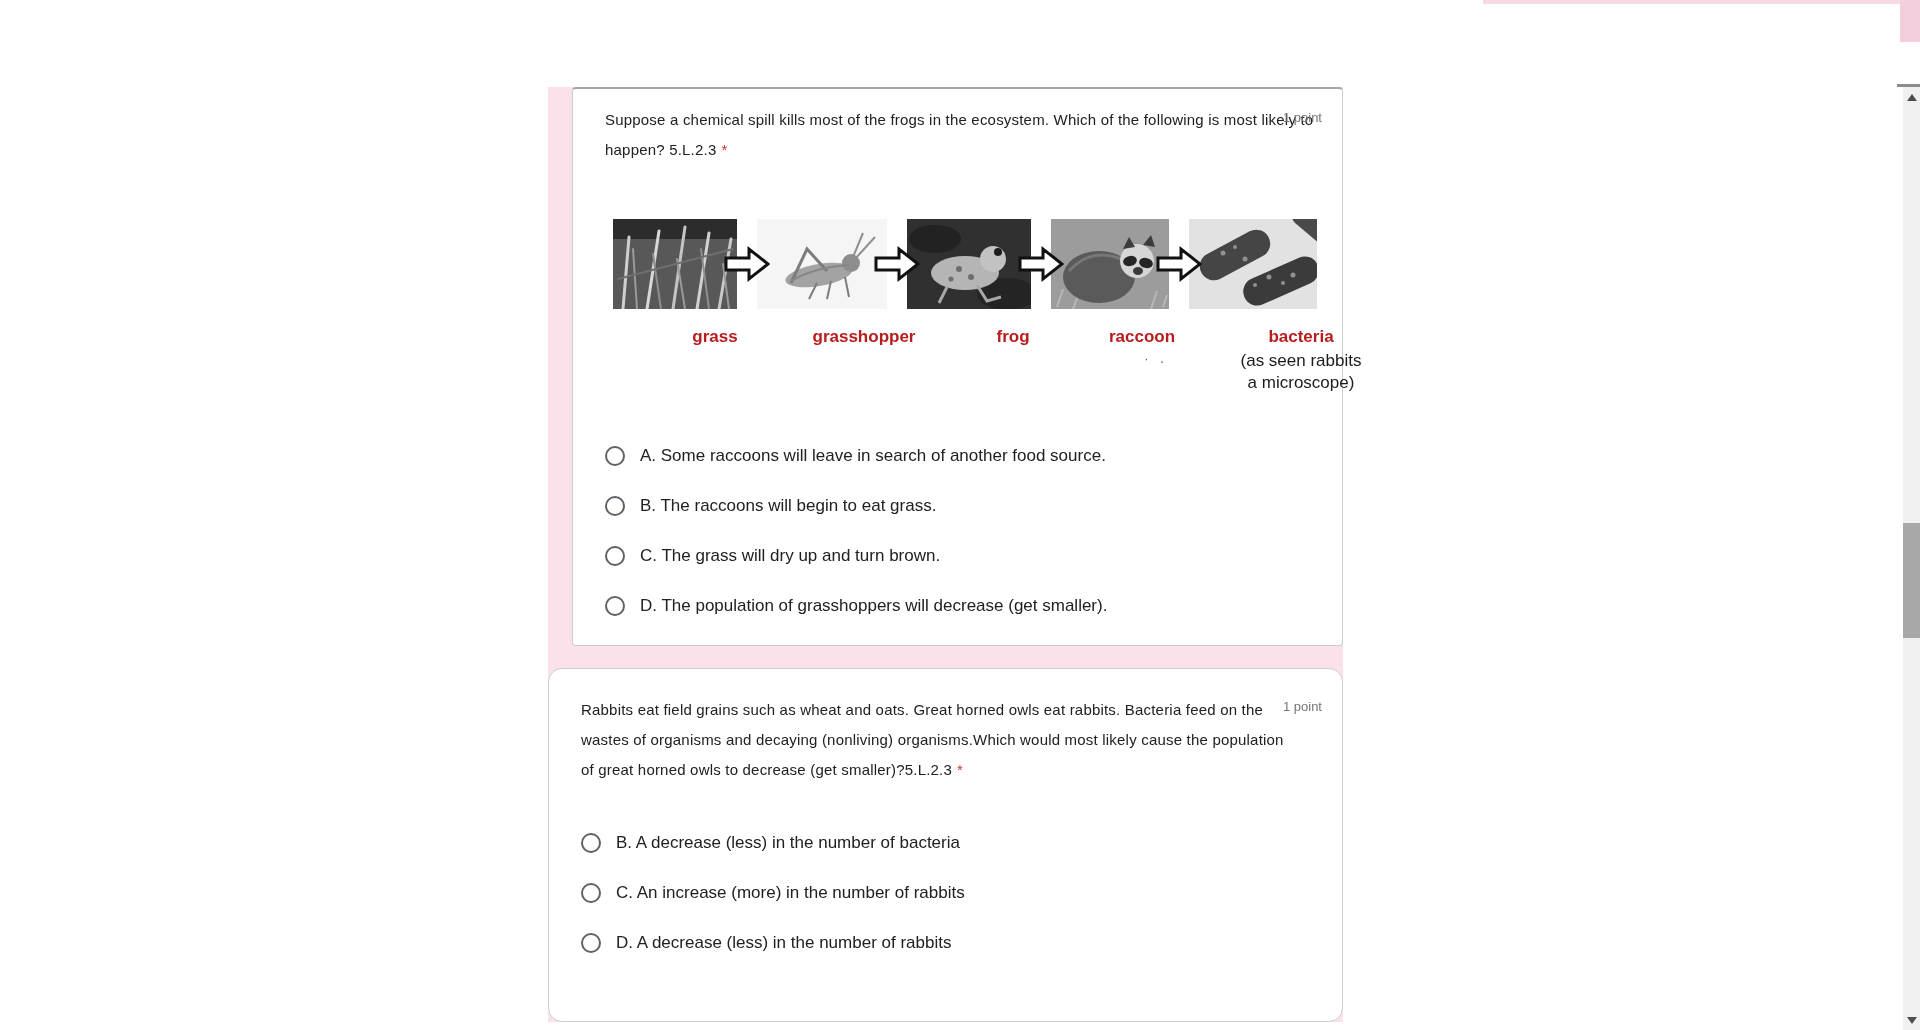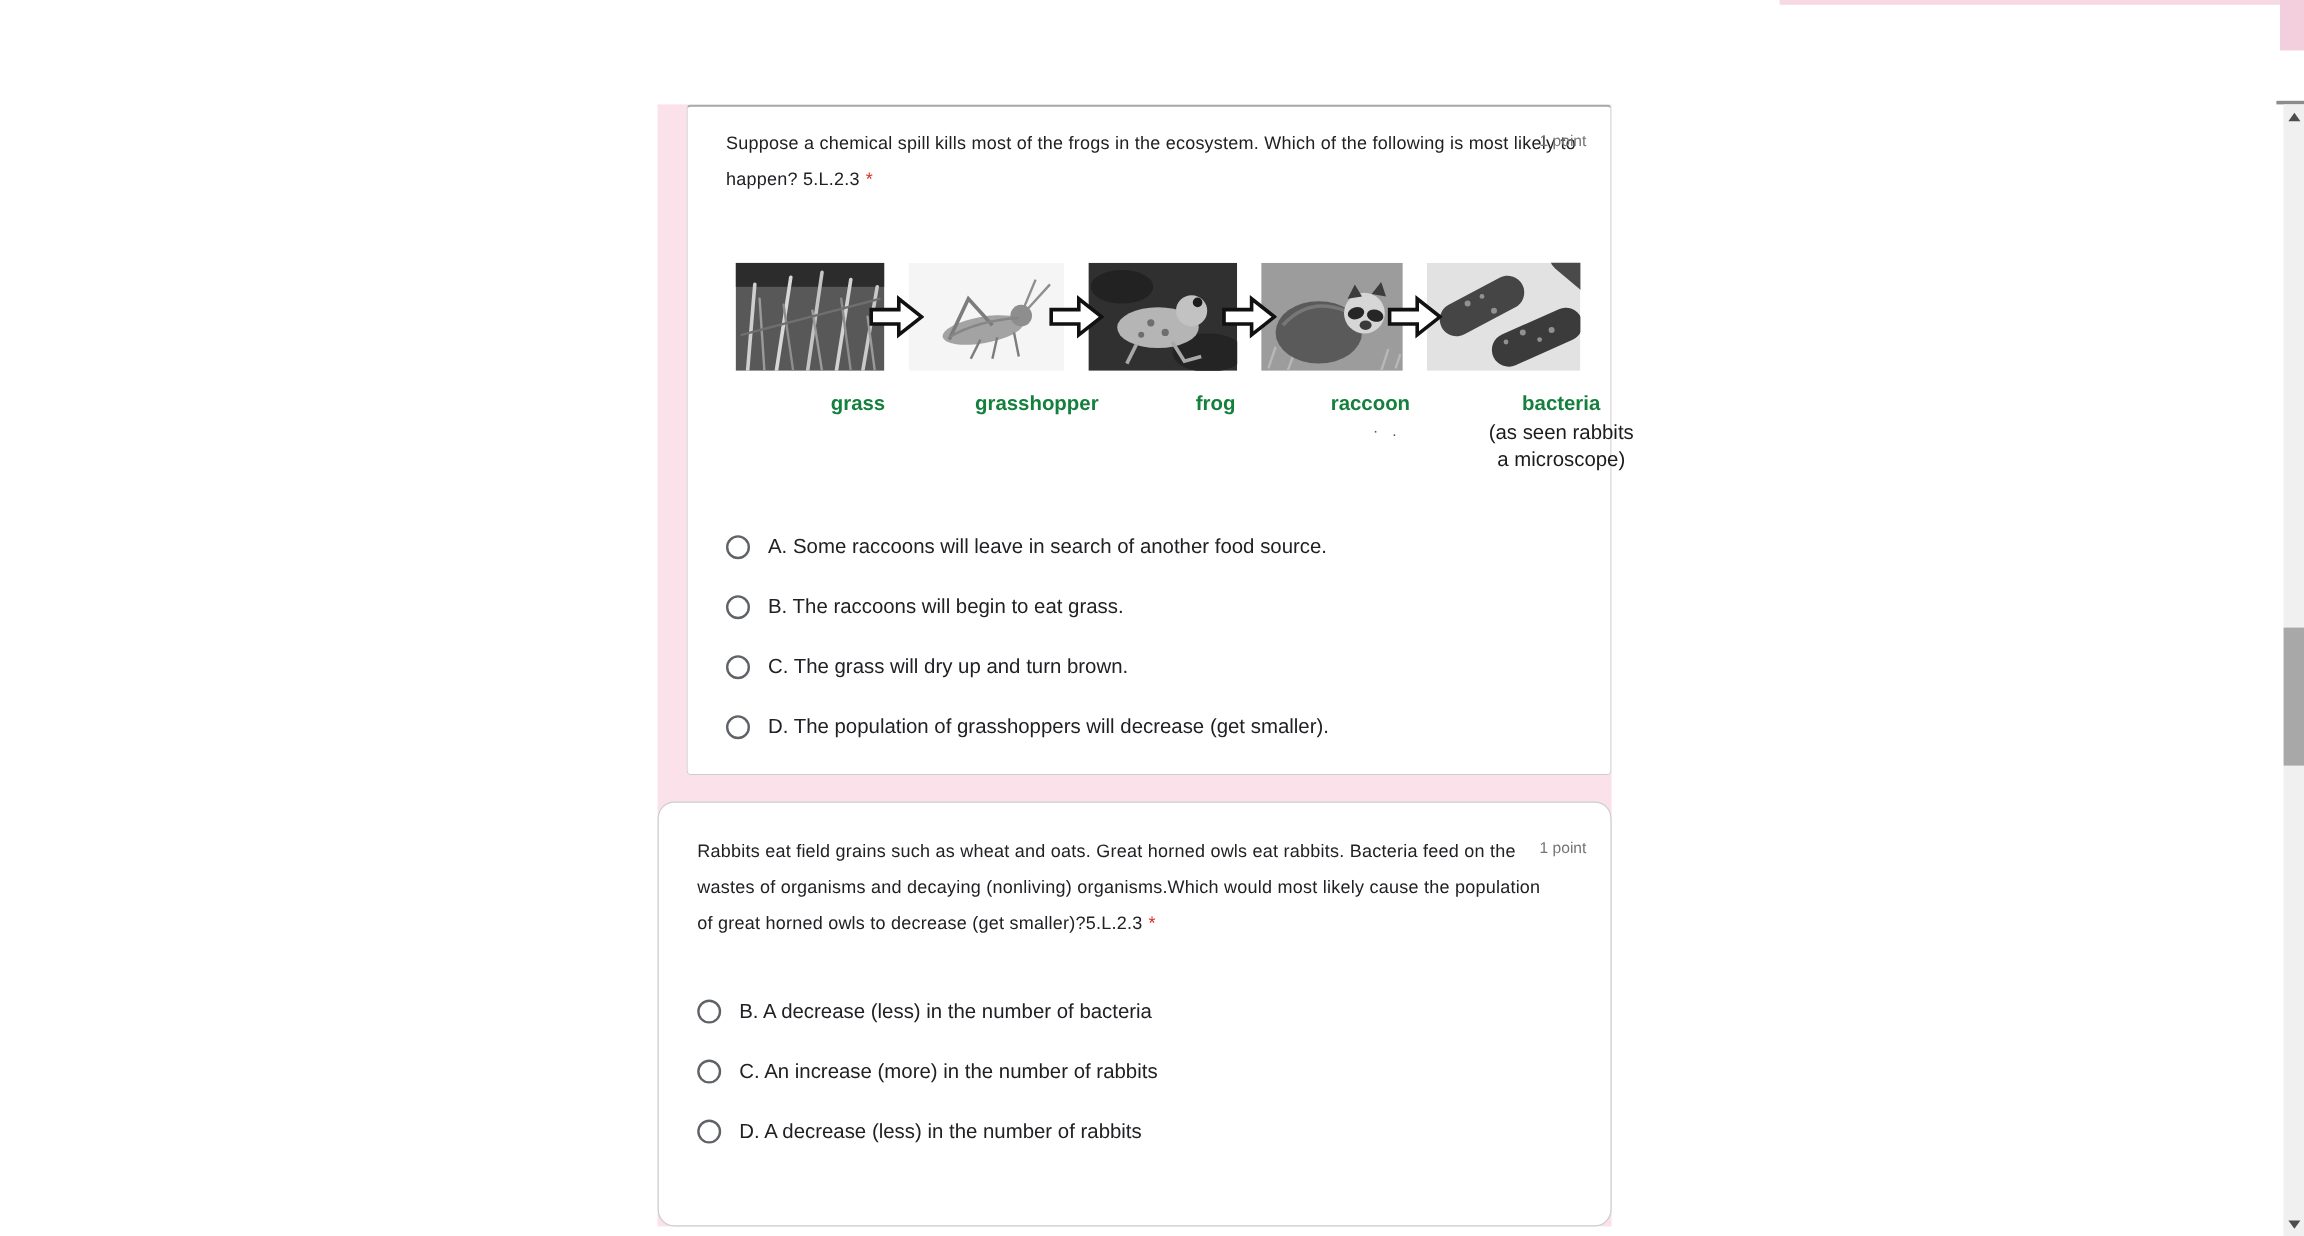--- a/index.html
+++ b/index.html
@@ -31,21 +31,21 @@
   .card2 .q-title{top:26px;}
   .req{color:#d93025;margin-left:5px;}
   .points{position:absolute;right:20px;font-size:13px;color:#757575;white-space:nowrap;}
   .card1 .points{top:21px;}
   .card2 .points{top:30px;}
   
   .chain{position:absolute;left:40px;top:130px;display:flex;align-items:center;}
   .tile{flex:0 0 auto;height:90px;display:block;}
   .chain-arrow{flex:0 0 auto;margin:0 -13px;position:relative;z-index:2;display:block;}
   .chain-labels{position:absolute;left:40px;top:238px;width:752px;height:160px;}
-  .chain-label{position:absolute;transform:translateX(-50%);font-weight:bold;font-size:17px;color:#15803d;white-space:nowrap;}
+  .chain-label{position:absolute;transform:translateX(-50%);font-weight:bold;font-size:17px;color:#b91c1c;white-space:nowrap;}
   .chain-sub{position:absolute;transform:translateX(-50%);font-size:17px;color:#1b1b1b;white-space:nowrap;}
   .chain-dots{position:absolute;transform:translateX(-50%);font-size:13px;color:#555;letter-spacing:4px;}
   
   .options{position:absolute;left:32px;right:32px;}
   .card1 .options{top:327px;}
   .card2 .options{top:134px;}
   .opt{height:50px;display:flex;align-items:flex-end;cursor:pointer;}
   .radio{flex:0 0 auto;width:20px;height:20px;border:2px solid #5f6368;border-radius:50%;box-sizing:border-box;margin-right:15px;background:#fff;}
   .opt-text{font-size:17px;color:#202124;}
 </style>

